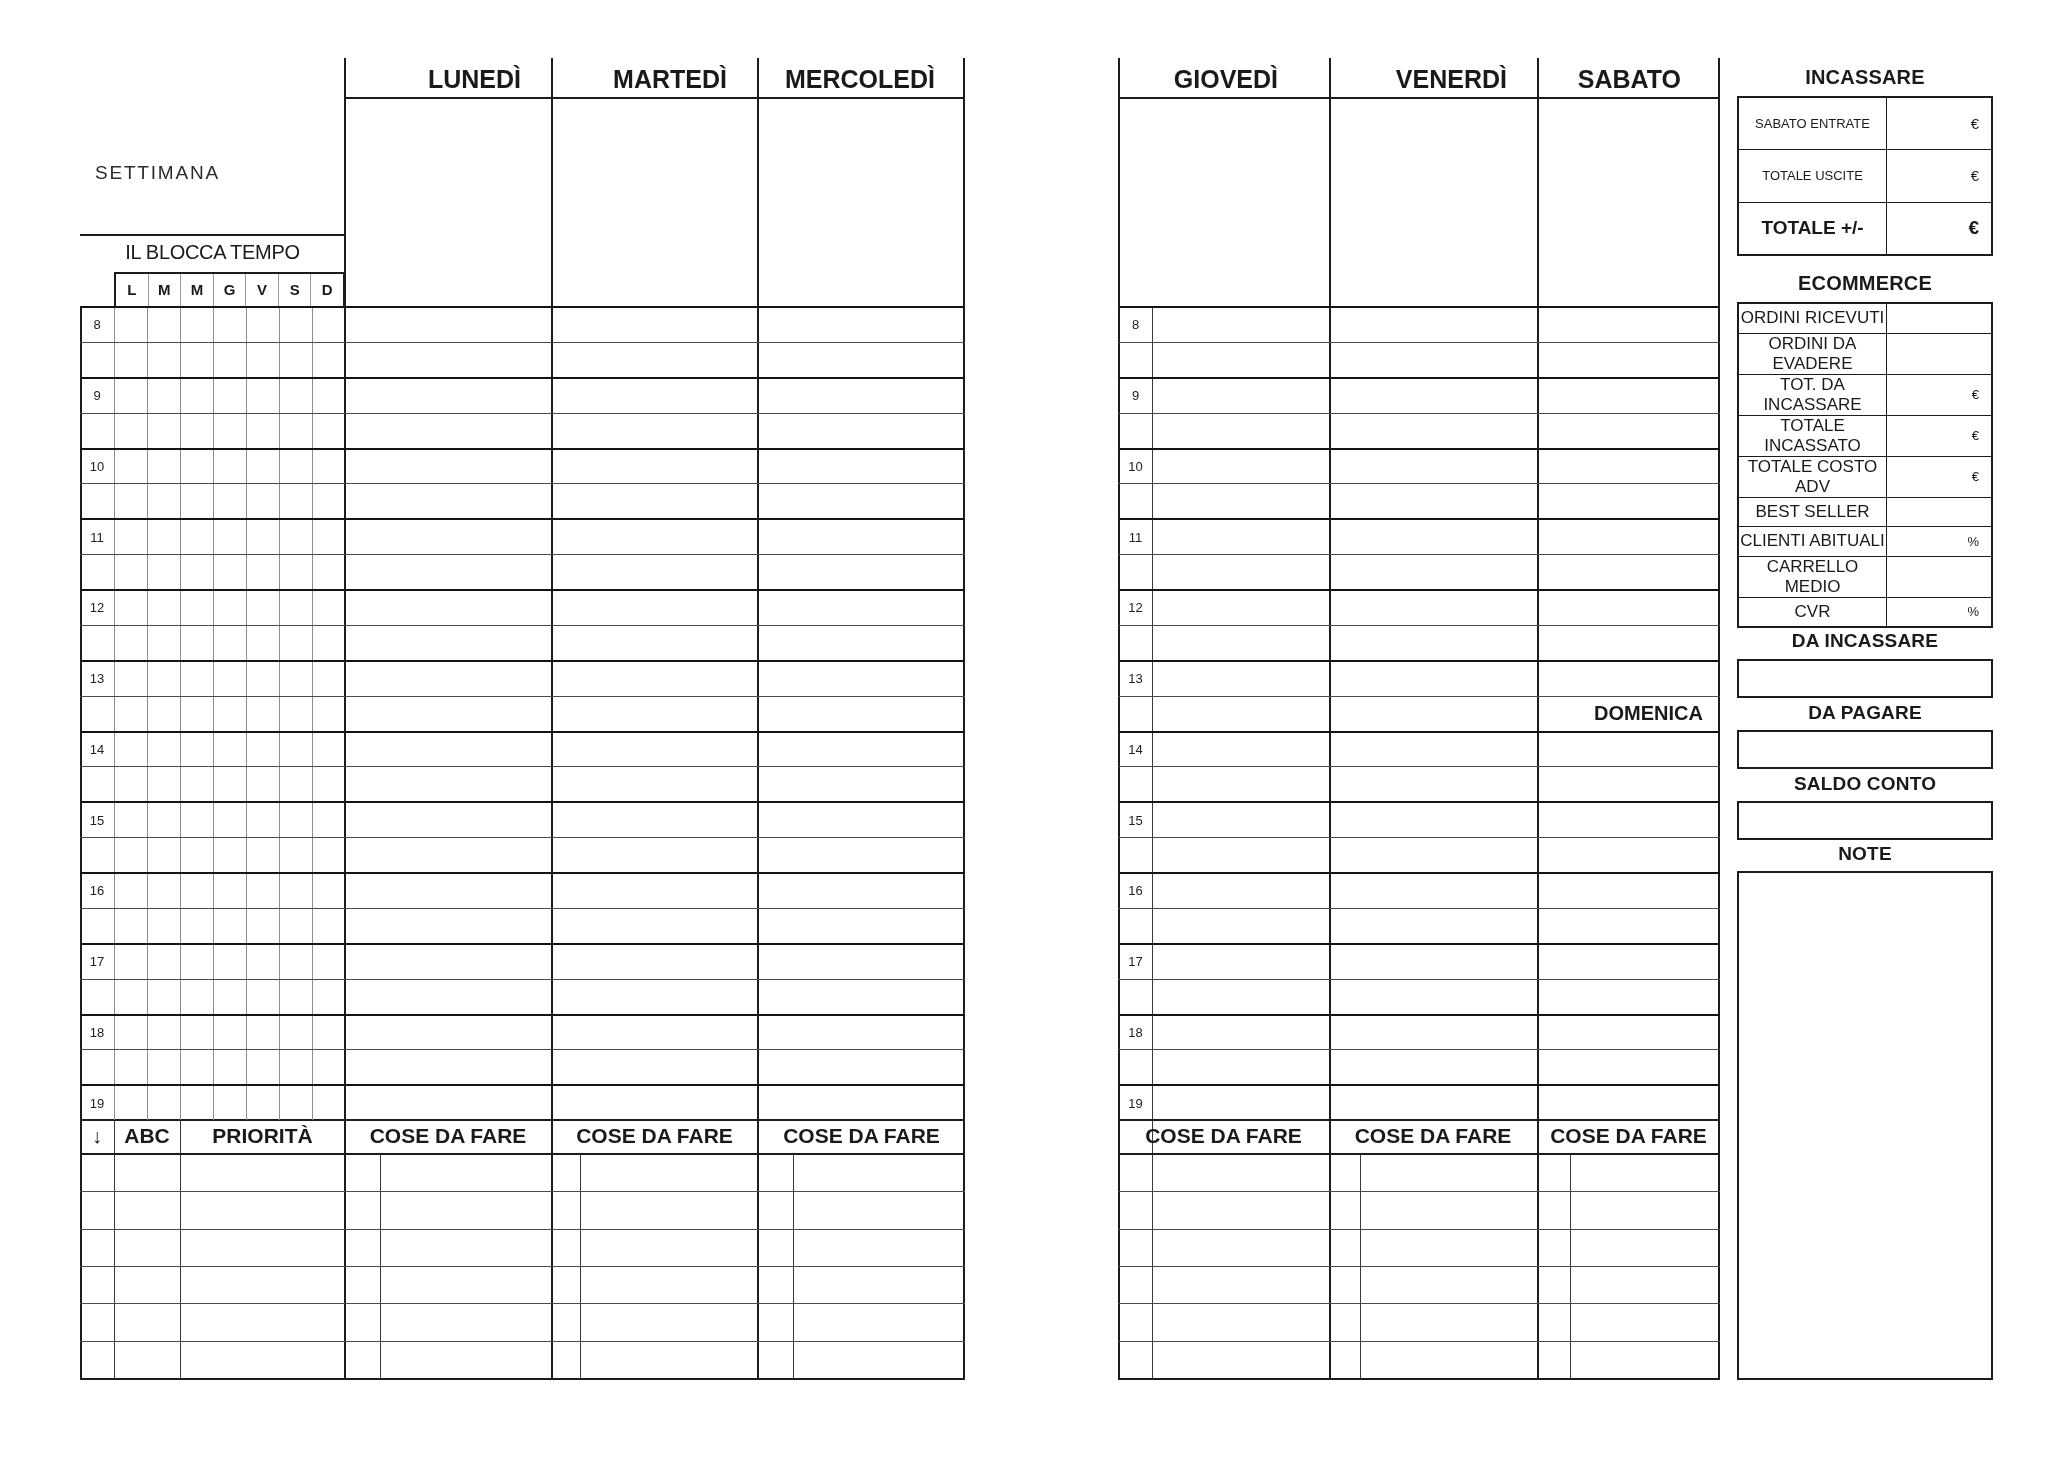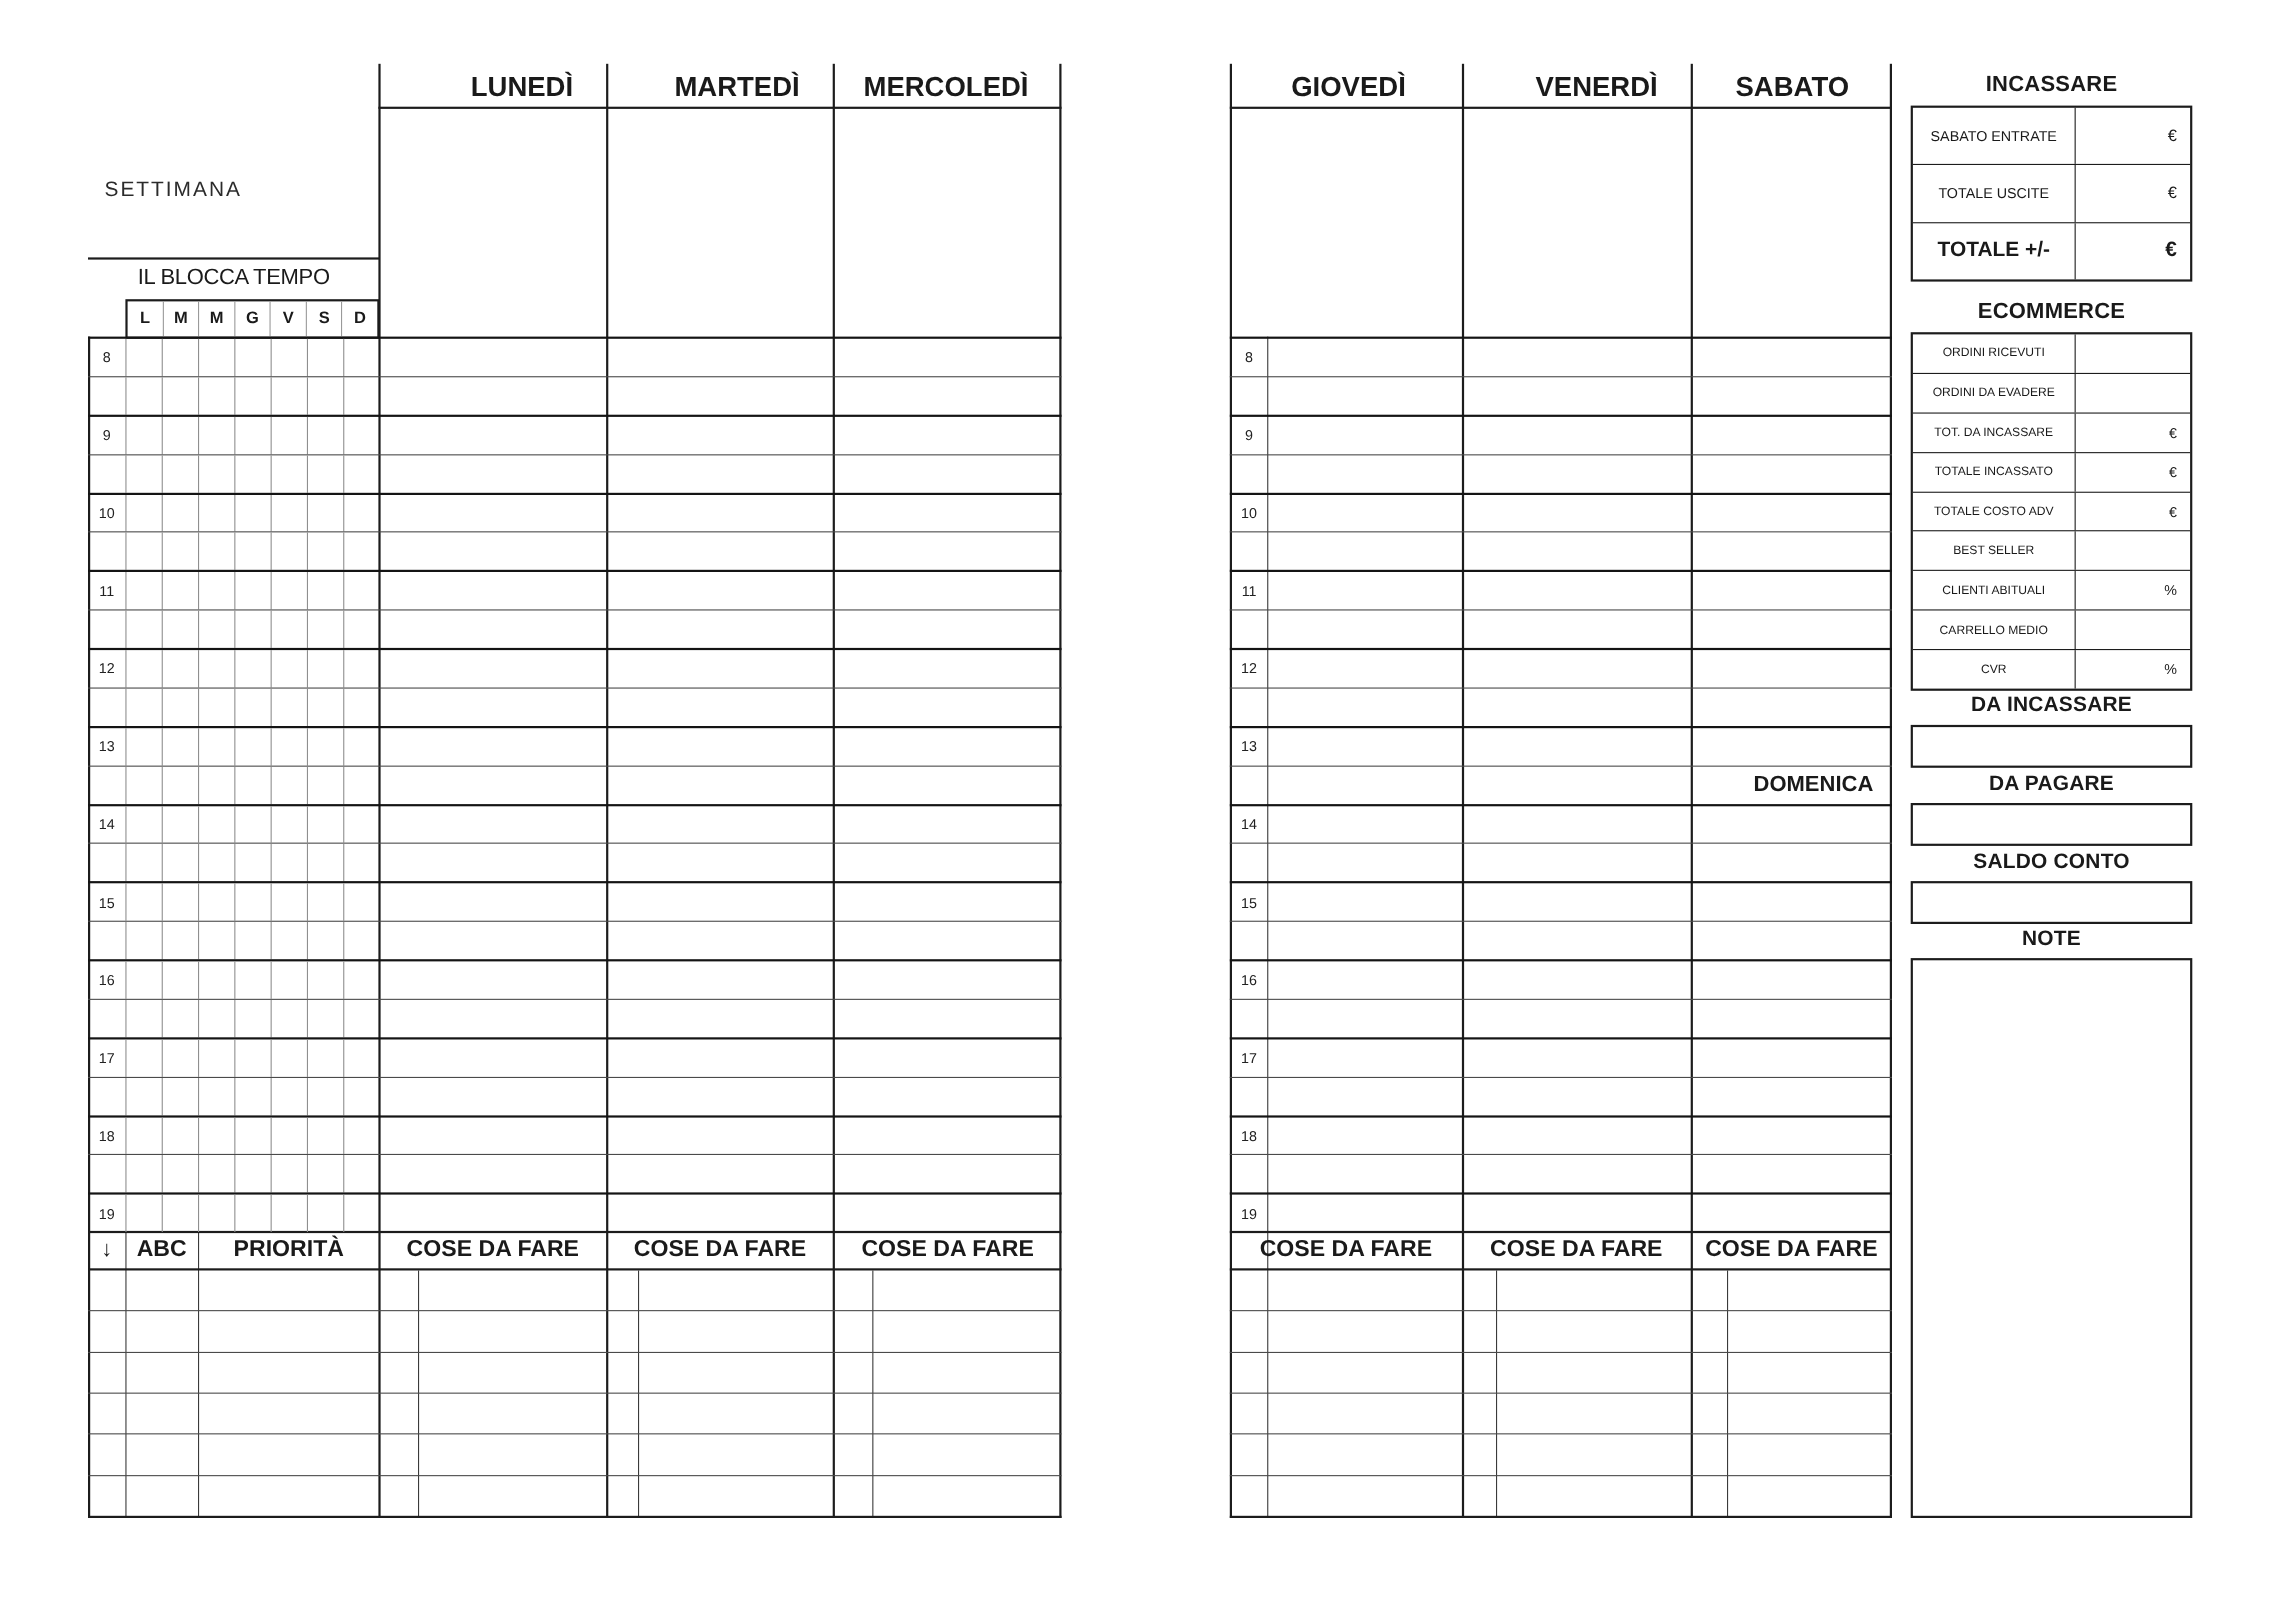--- a/index.html
+++ b/index.html
@@ -41,21 +41,21 @@
   .side-table .srow:first-child{border-top:none;}
   .side-table .slabel{width:148px;box-sizing:border-box;border-right:1px solid #1c1c1c;
                       display:flex;align-items:center;justify-content:center;text-align:center;}
   .side-table .svalue{flex:1;display:flex;align-items:center;justify-content:flex-end;
                       padding-right:12px;box-sizing:border-box;}
   .side-box{position:absolute;left:1737px;width:256px;border:2px solid #1c1c1c;box-sizing:border-box;
             background:#fff;}
   .bil .slabel{font-size:13px;}
   .bil .svalue{font-size:15px;}
   .bil .srow.bold .slabel,.bil .srow.bold .svalue{font-weight:bold;font-size:19px;}
-  .eco .slabel{font-size:11px;}
+  .eco .slabel{font-size:17px;}
   .eco .svalue{font-size:13px;}
 </style>
 </head>
 <body>
 
 <div class="canvas">
 
   <div class="settimana">SETTIMANA</div>
   <div class="hline" style="left:80px;top:234px;width:265px;"></div>
   <div class="blocca-title">IL BLOCCA TEMPO</div>

